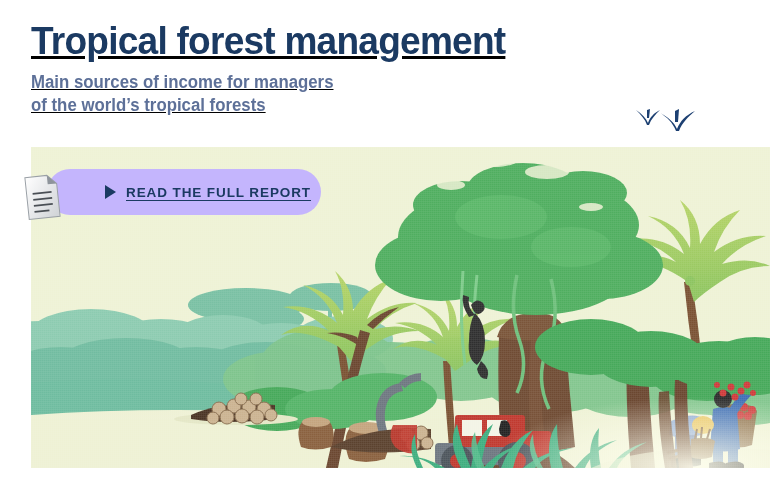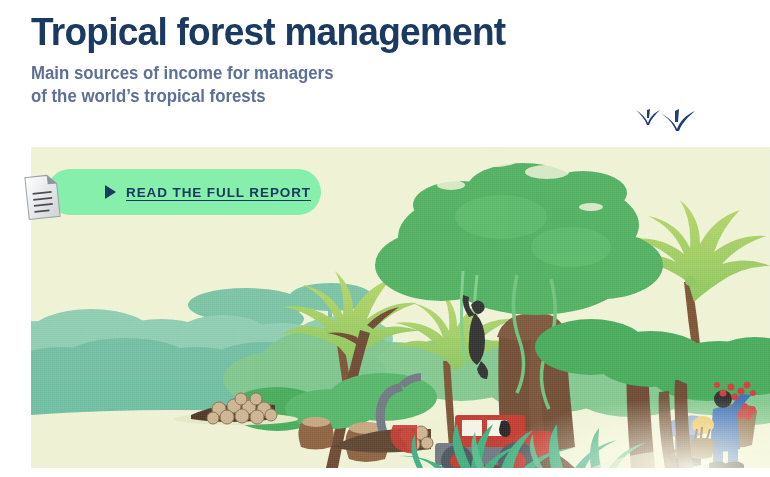--- a/index.html
+++ b/index.html
@@ -19,22 +19,23 @@
     position: relative;
     width: 770px;
     height: 477px;
     background: #ffffff;
   }
 
   
   .header {
     position: absolute;
     left: 31px;
-    top: 9px;
+    top: 18px;
     width: 600px;
+    text-decoration: underline;
   }
   .page-title {
     margin: 0;
     font-family: "Liberation Sans", sans-serif;
     font-size: 39px;
     line-height: 46px;
     font-weight: 700;
     letter-spacing: -0.8px;
     color: #1b3a62;
     transform: scaleX(0.95);
@@ -69,21 +70,21 @@
     background: linear-gradient(180deg, #eef2d5 0%, #eef2d4 55%, #edf0d0 100%);
   }
 
   
   .cta {
     position: absolute;
     left: 47px;
     top: 169px;
     width: 274px;
     height: 46px;
-    background: #86efac;
+    background: #c4b5fd;
     border-radius: 23px;
     border: none;
     padding: 0;
     cursor: pointer;
     display: flex;
     align-items: center;
     z-index: 40;
   }
   .cta-doc {
     position: absolute;

